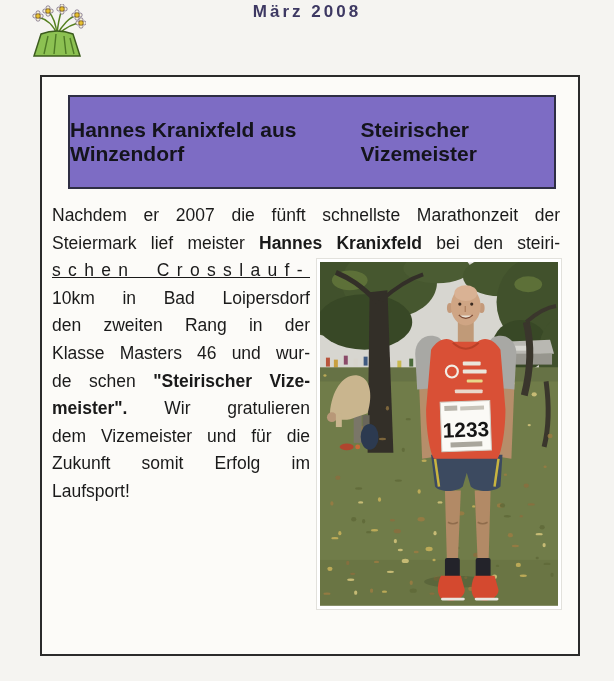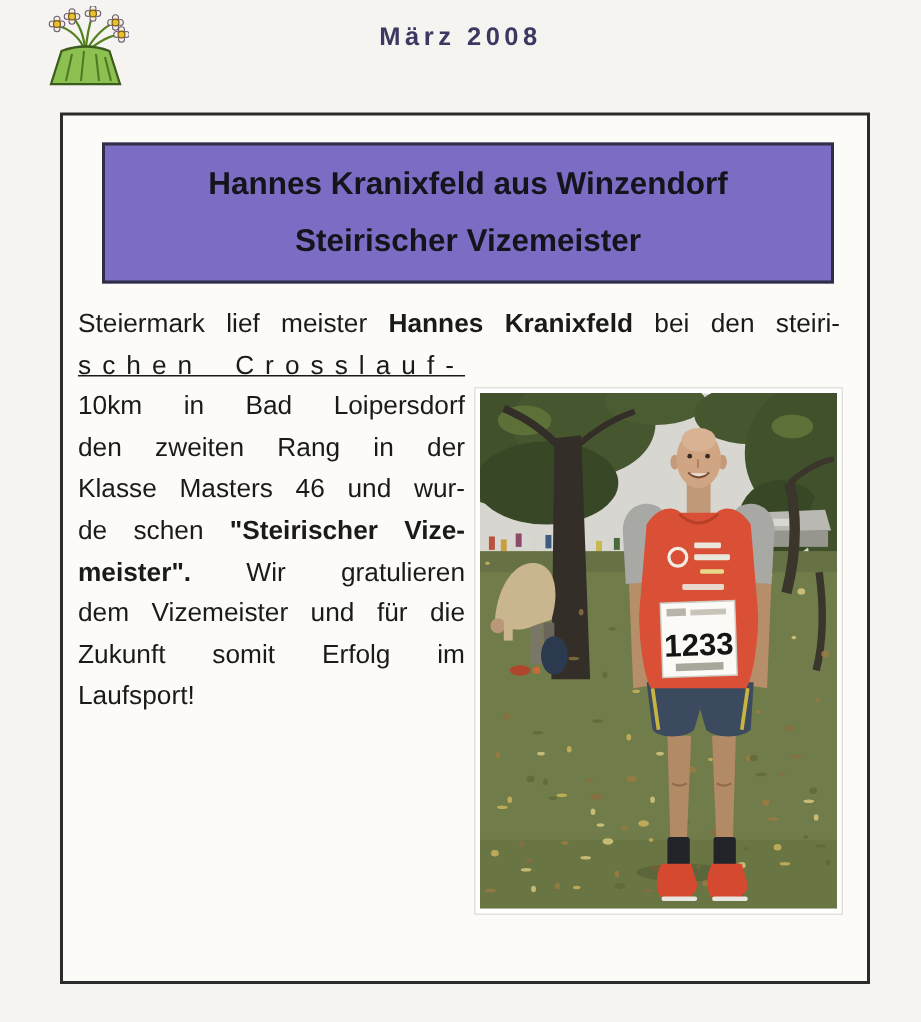--- a/index.html
+++ b/index.html
@@ -8,34 +8,34 @@
     font-family:"Liberation Sans", sans-serif;
     background:#f5f4f1;
     position:relative;
     overflow:hidden;
   }
   .page { position:absolute; inset:0; background:#f5f4f1; }
 
   .flower-icon { position:absolute; left:28px; top:4px; width:58px; height:54px; }
 
   .header-date {
-    position:absolute; top:15px; left:0; width:100%;
+    position:absolute; top:2px; left:0; width:100%;
     text-align:center; font-size:17px; font-weight:bold;
     letter-spacing:3px; color:#3d3862;
   }
 
   .article-box {
     position:absolute; left:40px; top:75px; width:540px; height:581px;
     border:2px solid #2b2b2b; background:#fcfbf8;
   }
 
   .title-box {
     position:absolute; left:26px; top:18px; width:488px; height:94px;
     background:#7d6cc4; border:2px solid #2e2e44;
-    display:flex; flex-direction:column; justify-content:space-evenly; align-items:center;
+    display:flex; flex-direction:row; justify-content:space-evenly; align-items:center;
   }
   .title-line { font-size:21px; font-weight:bold; color:#14141c; }
 
   .article-text { position:absolute; left:10px; top:125px; width:512px; color:#1a1a1a; }
   .t-line {
     height:27.6px; line-height:27.6px; font-size:17.5px;
     text-align:justify; text-align-last:justify; overflow:hidden;
   }
   .intro .t-line { width:508px; }
   .cols  .t-line { width:258px; }
@@ -82,20 +82,21 @@
 
   <div class="article-box">
 
     <div class="title-box">
       <div class="title-line">Hannes Kranixfeld aus Winzendorf</div>
       <div class="title-line">Steirischer Vizemeister</div>
     </div>
 
     <div class="article-text">
       <div class="intro" id="intro-lines">
+          <div class="t-line"><span>Nachdem er 2007 die fünft schnellste Marathonzeit der</span></div>
           <div class="t-line"><span>Steiermark lief meister </span><b>Hannes Kranixfeld</b><span> bei den steiri-</span></div>
         </div>
       <div class="cols" id="column-lines">
           <div class="t-line spaced"><span>schen Crosslauf-</span></div>
           <div class="t-line"><span>10km in Bad Loipersdorf</span></div>
           <div class="t-line"><span>den zweiten Rang in der</span></div>
           <div class="t-line"><span>Klasse Masters 46 und wur-</span></div>
           <div class="t-line"><span>de schen </span><b>"Steirischer Vize-</b></div>
           <div class="t-line"><b>meister".</b><span> Wir gratulieren</span></div>
           <div class="t-line"><span>dem Vizemeister und für die</span></div>

